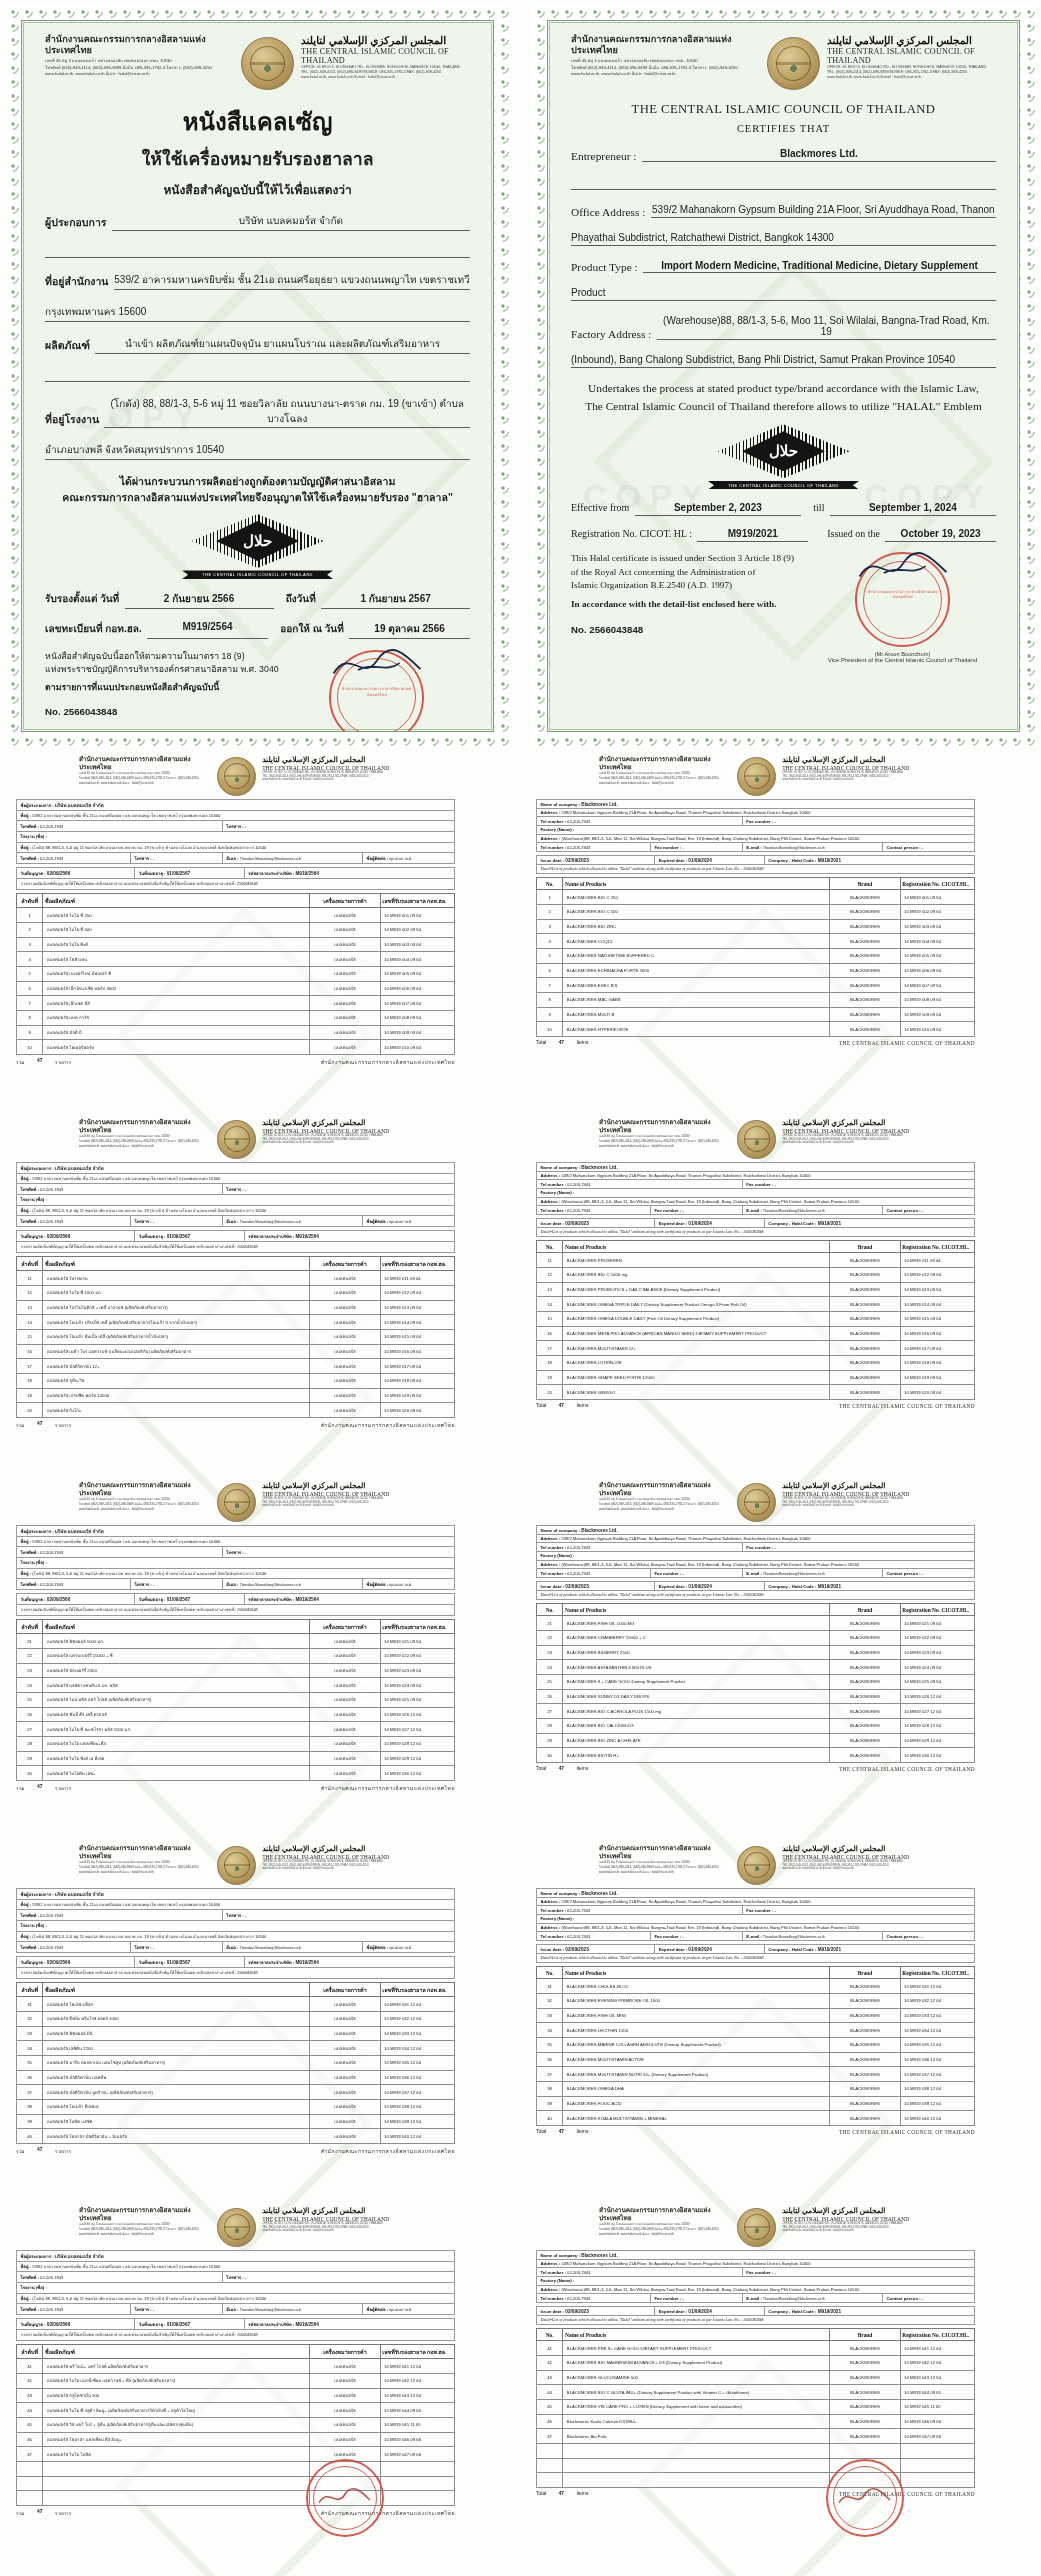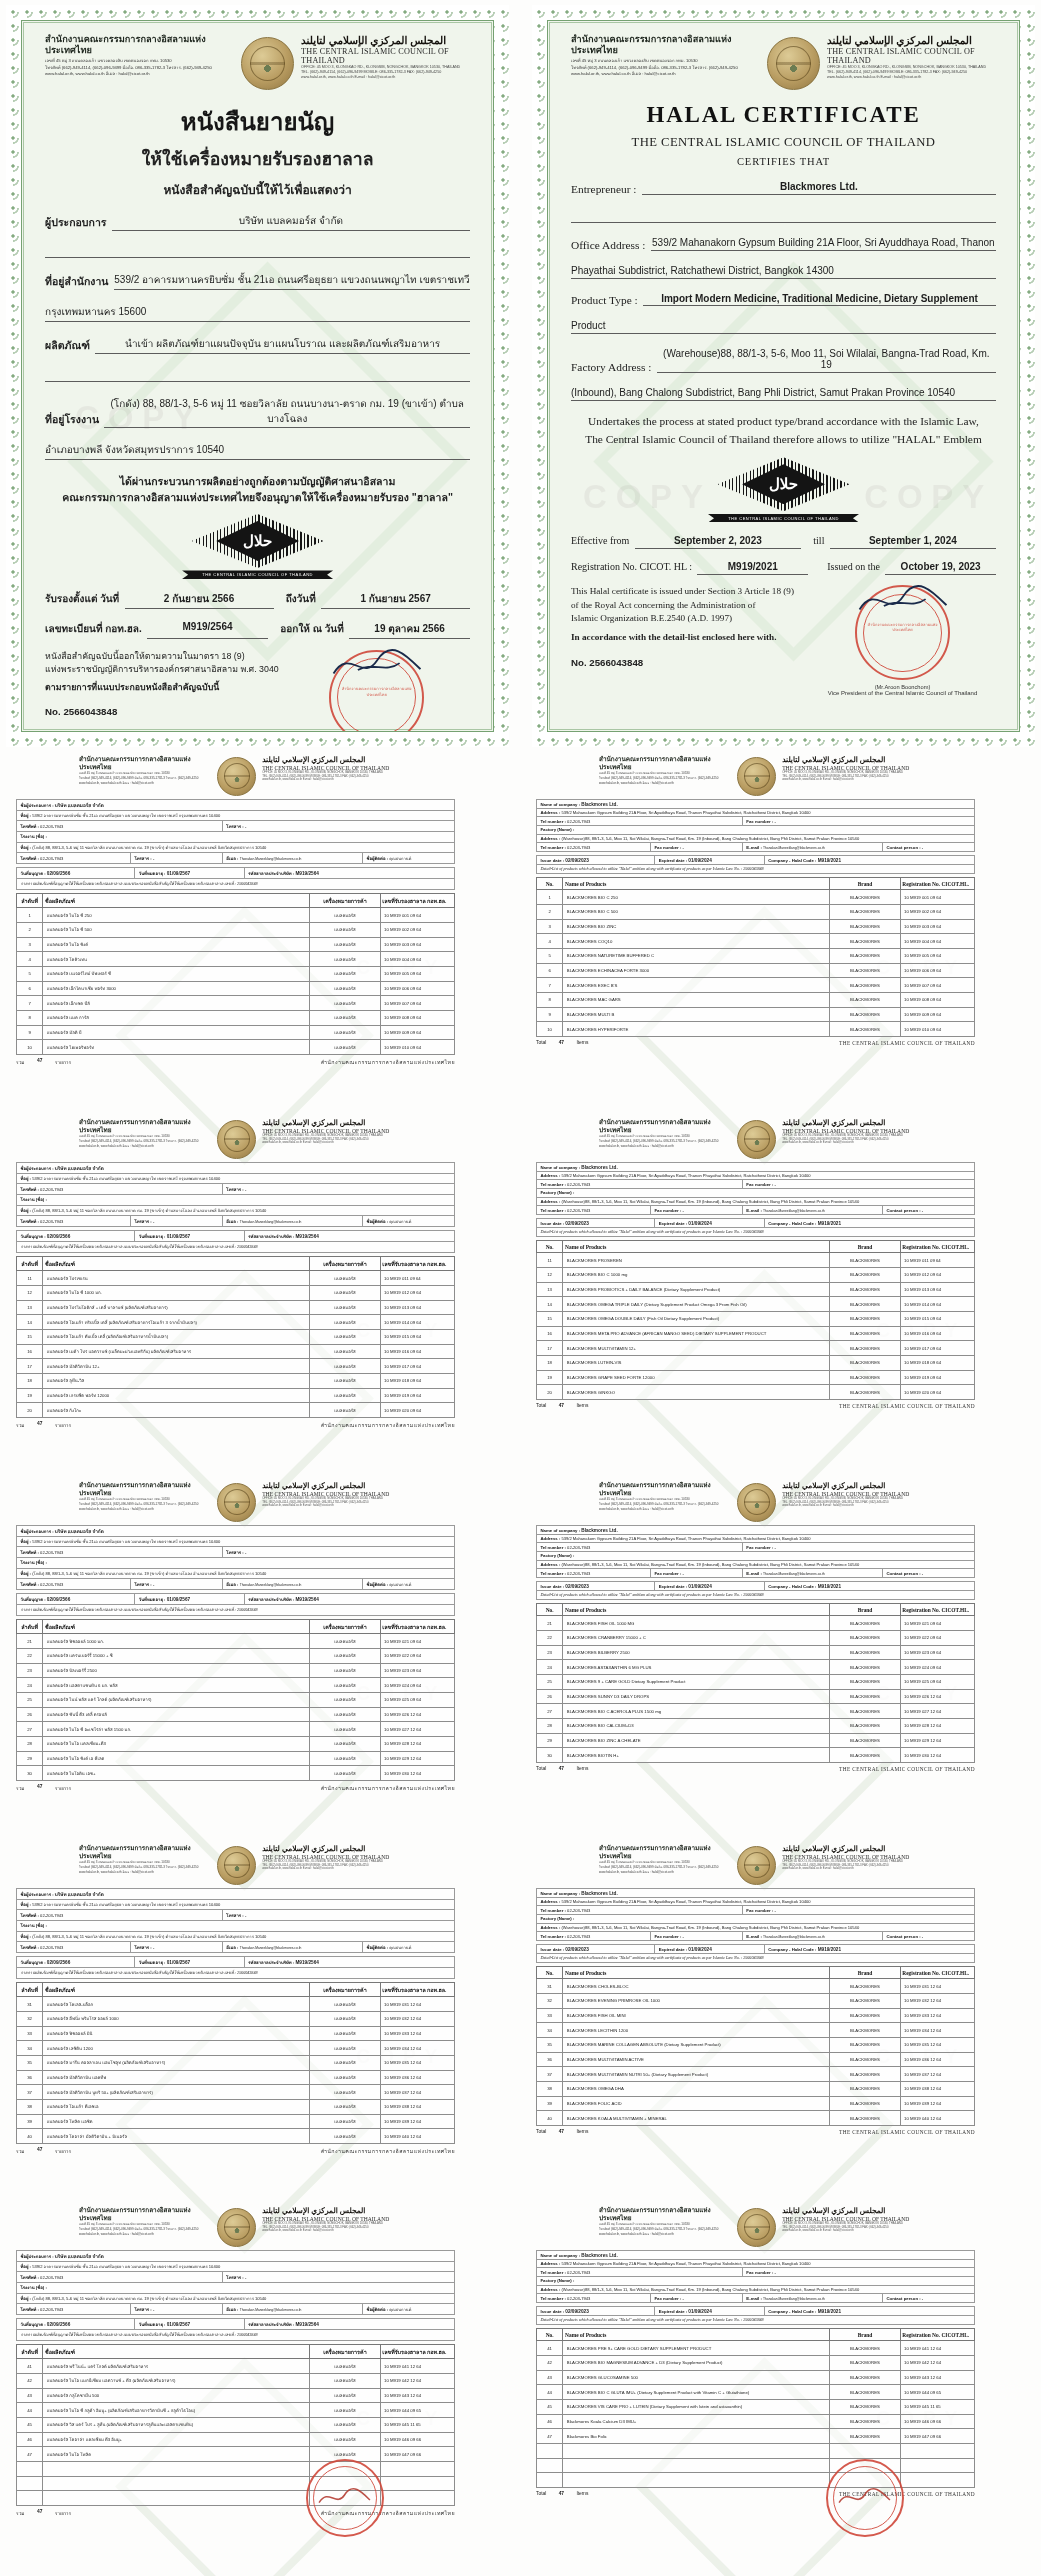--- a/index.html
+++ b/index.html
@@ -119,21 +119,21 @@
         <div class="seal seal-lg"></div>
         <div class="ch-right">
           <div class="ch-arabic">المجلس المركزي الإسلامي لتايلند</div>
           <div class="ch-en">THE CENTRAL ISLAMIC COUNCIL OF THAILAND</div>
           <div class="ch-xs">OFFICE: 45 MOO 3, KLONGKAO RD., KLONGSIB, NONGCHOK, BANGKOK 10530, THAILAND</div>
           <div class="ch-xs">TEL. (662)-949-4114, (662)-096-9499 MOBILE: 086-335-1782-3 FAX: (662)-949-4250</div>
           <div class="ch-xs">www.halal.or.th, www.halal.co.th E-mail : halal@cicot.or.th</div>
         </div>
       </header>
       <div class="ct-titles">
-        <div class="ct-t1">หนังสืนยายนัญ</div>
+        <div class="ct-t1">หนังสืแคลเซัญ</div>
         <div class="ct-t2">ให้ใช้เครื่องหมายรับรองฮาลาล</div>
         <div class="ct-t3">หนังสือสำคัญฉบับนี้ให้ไว้เพื่อแสดงว่า</div>
       </div>
       <div class="frow">
           <span class="flabel">ผู้ประกอบการ</span>
           <span class="fval">บริษัท แบลคมอร์ส จำกัด</span>
         </div>
       <div class="fline">&nbsp;</div>
       <div class="frow">
           <span class="flabel">ที่อยู่สำนักงาน</span>
@@ -209,21 +209,20 @@
         <div class="seal seal-lg"></div>
         <div class="ch-right">
           <div class="ch-arabic">المجلس المركزي الإسلامي لتايلند</div>
           <div class="ch-en">THE CENTRAL ISLAMIC COUNCIL OF THAILAND</div>
           <div class="ch-xs">OFFICE: 45 MOO 3, KLONGKAO RD., KLONGSIB, NONGCHOK, BANGKOK 10530, THAILAND</div>
           <div class="ch-xs">TEL. (662)-949-4114, (662)-096-9499 MOBILE: 086-335-1782-3 FAX: (662)-949-4250</div>
           <div class="ch-xs">www.halal.or.th, www.halal.co.th E-mail : halal@cicot.or.th</div>
         </div>
       </header>
       <div class="ct-titles">
-        <div class="ce-t1">HALAL CERTIFICATE</div>
         <div class="ce-t2">THE CENTRAL ISLAMIC COUNCIL OF THAILAND</div>
         <div class="ce-t3">CERTIFIES THAT</div>
       </div>
       <div class="frow">
           <span class="flabel flabel-en">Entrepreneur :</span>
           <span class="fval" style="font-weight:bold;">Blackmores Ltd.</span>
         </div>
       <div class="fline">&nbsp;</div>
       <div class="frow">
           <span class="flabel flabel-en">Office Address :</span>

